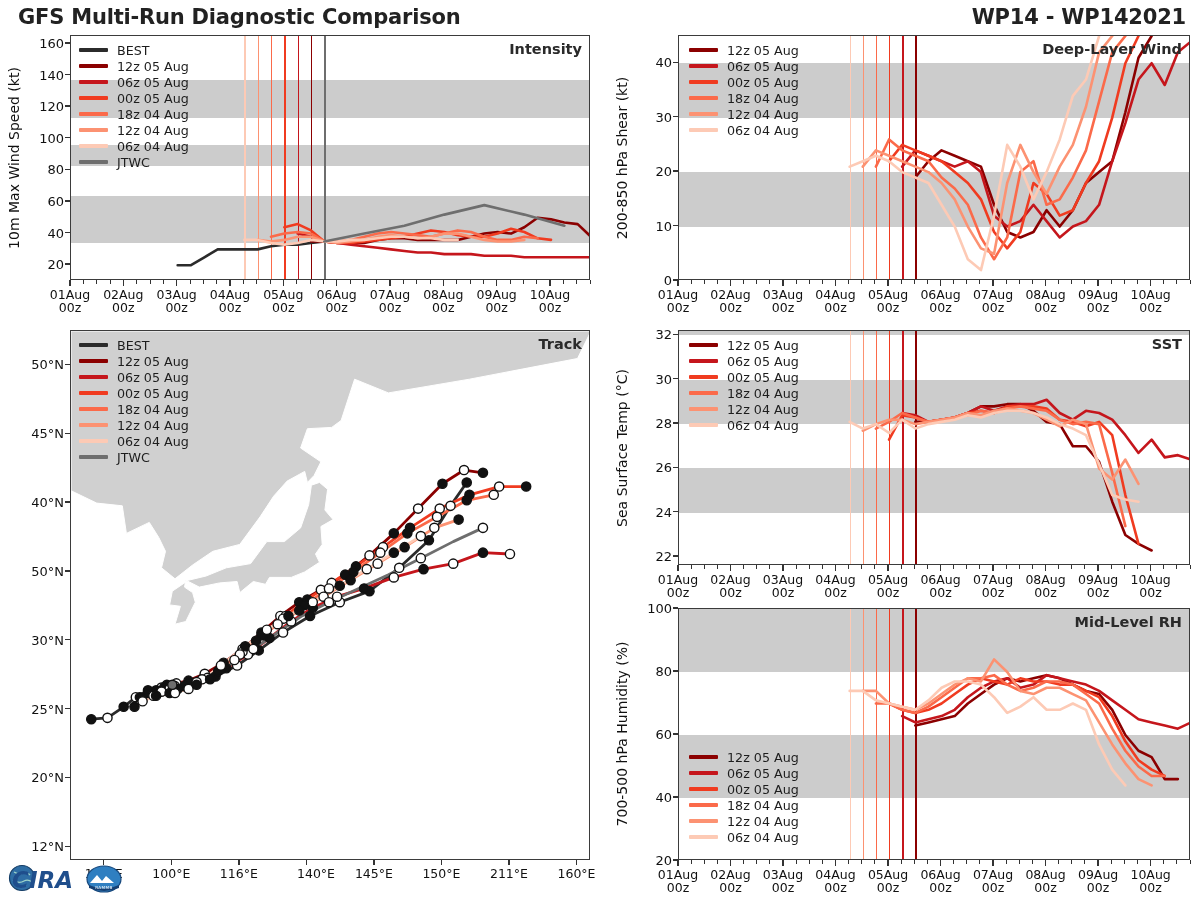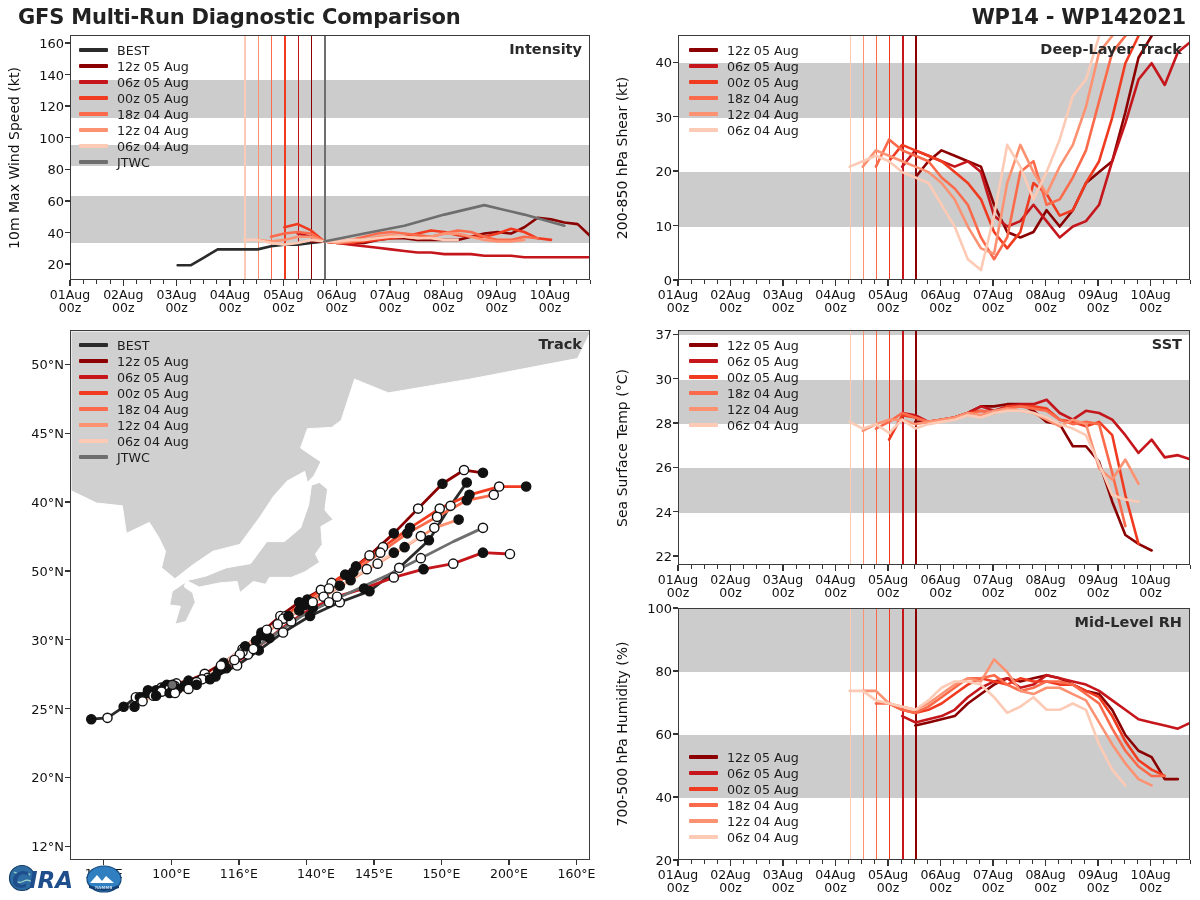--- a/index.html
+++ b/index.html
@@ -161,21 +161,21 @@
       <div style="position:absolute;top:0;bottom:0;width:1.4px;background:#c5161c;left:223.17948717948718px;"></div>
       <div style="position:absolute;top:0;bottom:0;width:1.4px;background:#8b0000;left:236.30769230769232px;"></div>
       <svg width="512" height="245">
         <polyline points="236.30769230769232,141.55555555555554 249.43589743589743,125.22222222222223 262.56410256410254,114.33333333333334 275.6923076923077,119.77777777777779 288.8205128205128,125.22222222222223 301.94871794871796,130.66666666666669 315.0769230769231,168.77777777777777 328.20512820512823,196 341.3333333333333,201.44444444444446 354.46153846153845,196 367.5897435897436,174.22222222222223 380.71794871794873,190.55555555555554 393.84615384615387,174.22222222222223 406.97435897435895,147 420.1025641025641,136.11111111111111 433.2307692307692,125.22222222222223 446.35897435897436,76.22222222222223 459.4871794871795,21.77777777777777 472.61538461538464,0" fill="none" stroke="#8b0000" stroke-width="2.6" stroke-linejoin="round" stroke-linecap="round"></polyline>
         <polyline points="223.17948717948718,130.66666666666669 236.30769230769232,114.33333333333334 249.43589743589743,119.77777777777779 262.56410256410254,125.22222222222223 275.6923076923077,130.66666666666669 288.8205128205128,125.22222222222223 301.94871794871796,136.11111111111111 315.0769230769231,179.66666666666669 328.20512820512823,190.55555555555554 341.3333333333333,185.11111111111111 354.46153846153845,168.77777777777777 367.5897435897436,185.11111111111111 380.71794871794873,201.44444444444446 393.84615384615387,190.55555555555554 406.97435897435895,185.11111111111111 420.1025641025641,168.77777777777777 433.2307692307692,125.22222222222223 446.35897435897436,87.11111111111111 459.4871794871795,43.55555555555557 472.61538461538464,27.22222222222223 485.7435897435897,49 498.87179487179486,16.333333333333343 512,5.444444444444457" fill="none" stroke="#c5161c" stroke-width="2.6" stroke-linejoin="round" stroke-linecap="round"></polyline>
         <polyline points="210.05128205128204,125.22222222222223 223.17948717948718,108.88888888888889 236.30769230769232,114.33333333333334 249.43589743589743,119.77777777777779 262.56410256410254,125.22222222222223 275.6923076923077,136.11111111111111 288.8205128205128,147 301.94871794871796,163.33333333333334 315.0769230769231,196 328.20512820512823,212.33333333333334 341.3333333333333,196 354.46153846153845,147 367.5897435897436,157.88888888888889 380.71794871794873,179.66666666666669 393.84615384615387,174.22222222222223 406.97435897435895,147 420.1025641025641,125.22222222222223 433.2307692307692,81.66666666666669 446.35897435897436,27.22222222222223 459.4871794871795,0" fill="none" stroke="#f03b20" stroke-width="2.6" stroke-linejoin="round" stroke-linecap="round"></polyline>
         <polyline points="196.92307692307693,130.66666666666669 210.05128205128204,103.44444444444446 223.17948717948718,114.33333333333334 236.30769230769232,119.77777777777779 249.43589743589743,125.22222222222223 262.56410256410254,141.55555555555554 275.6923076923077,152.44444444444446 288.8205128205128,168.77777777777777 301.94871794871796,201.44444444444446 315.0769230769231,223.22222222222223 328.20512820512823,201.44444444444446 341.3333333333333,136.11111111111111 354.46153846153845,125.22222222222223 367.5897435897436,168.77777777777777 380.71794871794873,163.33333333333334 393.84615384615387,141.55555555555554 406.97435897435895,114.33333333333334 420.1025641025641,65.33333333333334 433.2307692307692,16.333333333333343 446.35897435897436,0" fill="none" stroke="#fb6a4a" stroke-width="2.6" stroke-linejoin="round" stroke-linecap="round"></polyline>
         <polyline points="183.7948717948718,130.66666666666669 196.92307692307693,114.33333333333334 210.05128205128204,119.77777777777779 223.17948717948718,125.22222222222223 236.30769230769232,130.66666666666669 249.43589743589743,136.11111111111111 262.56410256410254,147 275.6923076923077,163.33333333333334 288.8205128205128,190.55555555555554 301.94871794871796,212.33333333333334 315.0769230769231,217.77777777777777 328.20512820512823,147 341.3333333333333,108.88888888888889 354.46153846153845,136.11111111111111 367.5897435897436,157.88888888888889 380.71794871794873,130.66666666666669 393.84615384615387,108.88888888888889 406.97435897435895,70.77777777777777 420.1025641025641,16.333333333333343 433.2307692307692,0" fill="none" stroke="#fc9272" stroke-width="2.6" stroke-linejoin="round" stroke-linecap="round"></polyline>
         <polyline points="170.66666666666666,130.66666666666669 183.7948717948718,125.22222222222223 196.92307692307693,119.77777777777779 210.05128205128204,125.22222222222223 223.17948717948718,136.11111111111111 236.30769230769232,141.55555555555554 249.43589743589743,147 262.56410256410254,168.77777777777777 275.6923076923077,190.55555555555554 288.8205128205128,223.22222222222223 301.94871794871796,234.11111111111111 315.0769230769231,179.66666666666669 328.20512820512823,108.88888888888889 341.3333333333333,130.66666666666669 354.46153846153845,163.33333333333334 367.5897435897436,136.11111111111111 380.71794871794873,103.44444444444446 393.84615384615387,59.888888888888886 406.97435897435895,43.55555555555557 420.1025641025641,0" fill="none" stroke="#fdcab5" stroke-width="2.6" stroke-linejoin="round" stroke-linecap="round"></polyline>
       </svg>
-      <div class="plot-title">Deep-Layer Track</div>
+      <div class="plot-title">Deep-Layer Wind</div>
       <div class="leg" style="left:10px;top:6px;">
         <div class="leg-row">
           <span class="leg-line" style="background:#8b0000;"></span>
           <span class="leg-txt">12z 05 Aug</span>
         </div>
         <div class="leg-row">
           <span class="leg-line" style="background:#c5161c;"></span>
           <span class="leg-txt">06z 05 Aug</span>
         </div>
         <div class="leg-row">
@@ -306,21 +306,21 @@
     <div class="ytick" style="left:638px;width:34px;top:556.1320754716982px;">22</div>
     <div class="tickmark" style="left:673px;top:555.4320754716981px;width:5px;height:1.4px;"></div>
     <div class="ytick" style="left:638px;width:34px;top:511.7924528301887px;">24</div>
     <div class="tickmark" style="left:673px;top:511.09245283018873px;width:5px;height:1.4px;"></div>
     <div class="ytick" style="left:638px;width:34px;top:467.4528301886793px;">26</div>
     <div class="tickmark" style="left:673px;top:466.7528301886793px;width:5px;height:1.4px;"></div>
     <div class="ytick" style="left:638px;width:34px;top:423.11320754716985px;">28</div>
     <div class="tickmark" style="left:673px;top:422.41320754716986px;width:5px;height:1.4px;"></div>
     <div class="ytick" style="left:638px;width:34px;top:378.7735849056604px;">30</div>
     <div class="tickmark" style="left:673px;top:378.0735849056604px;width:5px;height:1.4px;"></div>
-    <div class="ytick" style="left:638px;width:34px;top:334.433962264151px;">37</div>
+    <div class="ytick" style="left:638px;width:34px;top:334.433962264151px;">32</div>
     <div class="tickmark" style="left:673px;top:333.733962264151px;width:5px;height:1.4px;"></div>
     <div class="axlabel" style="left:630px;top:447.5px;transform:rotate(-90deg) translate(-50%,-100%);">Sea Surface Temp (°C)</div>
     <div class="tickmark" style="left:677.3px;top:565px;width:1.4px;height:6px;"></div>
     <div class="tickmark" style="left:690.6282051282051px;top:565px;width:1px;height:3.5px;"></div>
     <div class="tickmark" style="left:703.7564102564103px;top:565px;width:1px;height:3.5px;"></div>
     <div class="tickmark" style="left:716.8846153846154px;top:565px;width:1px;height:3.5px;"></div>
     <div class="xtick" style="left:678px;top:573px;"><span>01Aug</span><br><span>00z</span></div>
     <div class="tickmark" style="left:729.8128205128205px;top:565px;width:1.4px;height:6px;"></div>
     <div class="tickmark" style="left:743.1410256410256px;top:565px;width:1px;height:3.5px;"></div>
     <div class="tickmark" style="left:756.2692307692307px;top:565px;width:1px;height:3.5px;"></div>
@@ -662,21 +662,21 @@
     <div class="xtick" style="left:171.2987012987013px;top:867px;">100°E</div>
     <div class="tickmark" style="left:170.59870129870131px;top:860px;width:1.4px;height:5px;"></div>
     <div class="xtick" style="left:238.83116883116884px;top:867px;">116°E</div>
     <div class="tickmark" style="left:238.13116883116885px;top:860px;width:1.4px;height:5px;"></div>
     <div class="xtick" style="left:316px;top:867px;">140°E</div>
     <div class="tickmark" style="left:305.6636363636364px;top:860px;width:1.4px;height:5px;"></div>
     <div class="xtick" style="left:373.8961038961039px;top:867px;">145°E</div>
     <div class="tickmark" style="left:373.1961038961039px;top:860px;width:1.4px;height:5px;"></div>
     <div class="xtick" style="left:441.42857142857144px;top:867px;">150°E</div>
     <div class="tickmark" style="left:440.72857142857146px;top:860px;width:1.4px;height:5px;"></div>
-    <div class="xtick" style="left:508.9610389610389px;top:867px;">200°E</div>
+    <div class="xtick" style="left:508.9610389610389px;top:867px;">211°E</div>
     <div class="tickmark" style="left:508.26103896103893px;top:860px;width:1.4px;height:5px;"></div>
     <div class="xtick" style="left:576.4935064935065px;top:867px;">160°E</div>
     <div class="tickmark" style="left:575.7935064935065px;top:860px;width:1.4px;height:5px;"></div>
   </div>
 
 <div class="abs" style="left:6px;top:858px;width:116px;height:40px;">
   <svg width="116" height="40" viewBox="0 0 116 40">
     <circle cx="16" cy="20" r="12.5" fill="#2e6da4" stroke="#143d66" stroke-width="1.2"></circle>
     <path d="M8 14 q5 3 9 1 q4 -2 7 2 M7 22 q6 4 11 1 q4 -2 8 1 M11 28 q5 2 9 -1" stroke="#9fd4c9" stroke-width="1.3" fill="none"></path>
     <text x="6" y="30" font-family="DejaVu Sans, sans-serif" font-size="23" font-weight="bold" font-style="italic" fill="#1f4e8c">CIRA</text>

